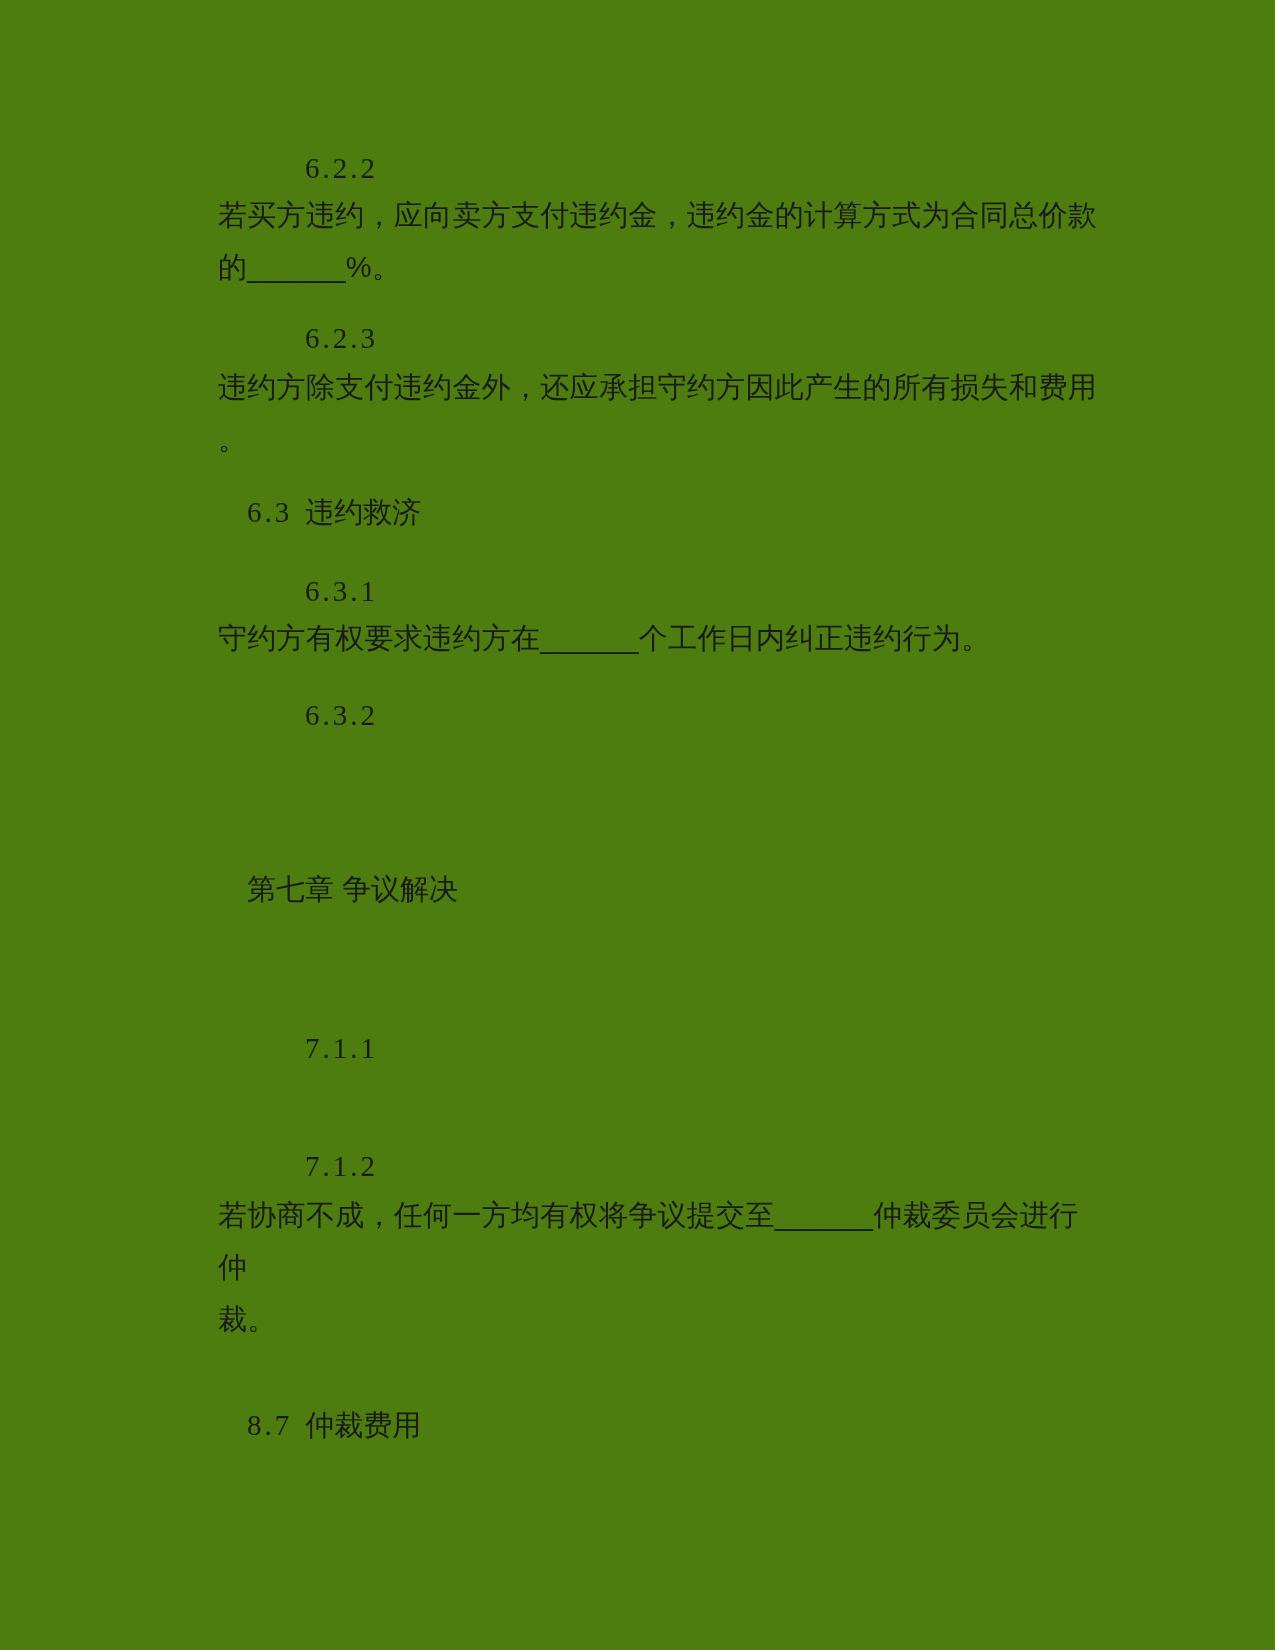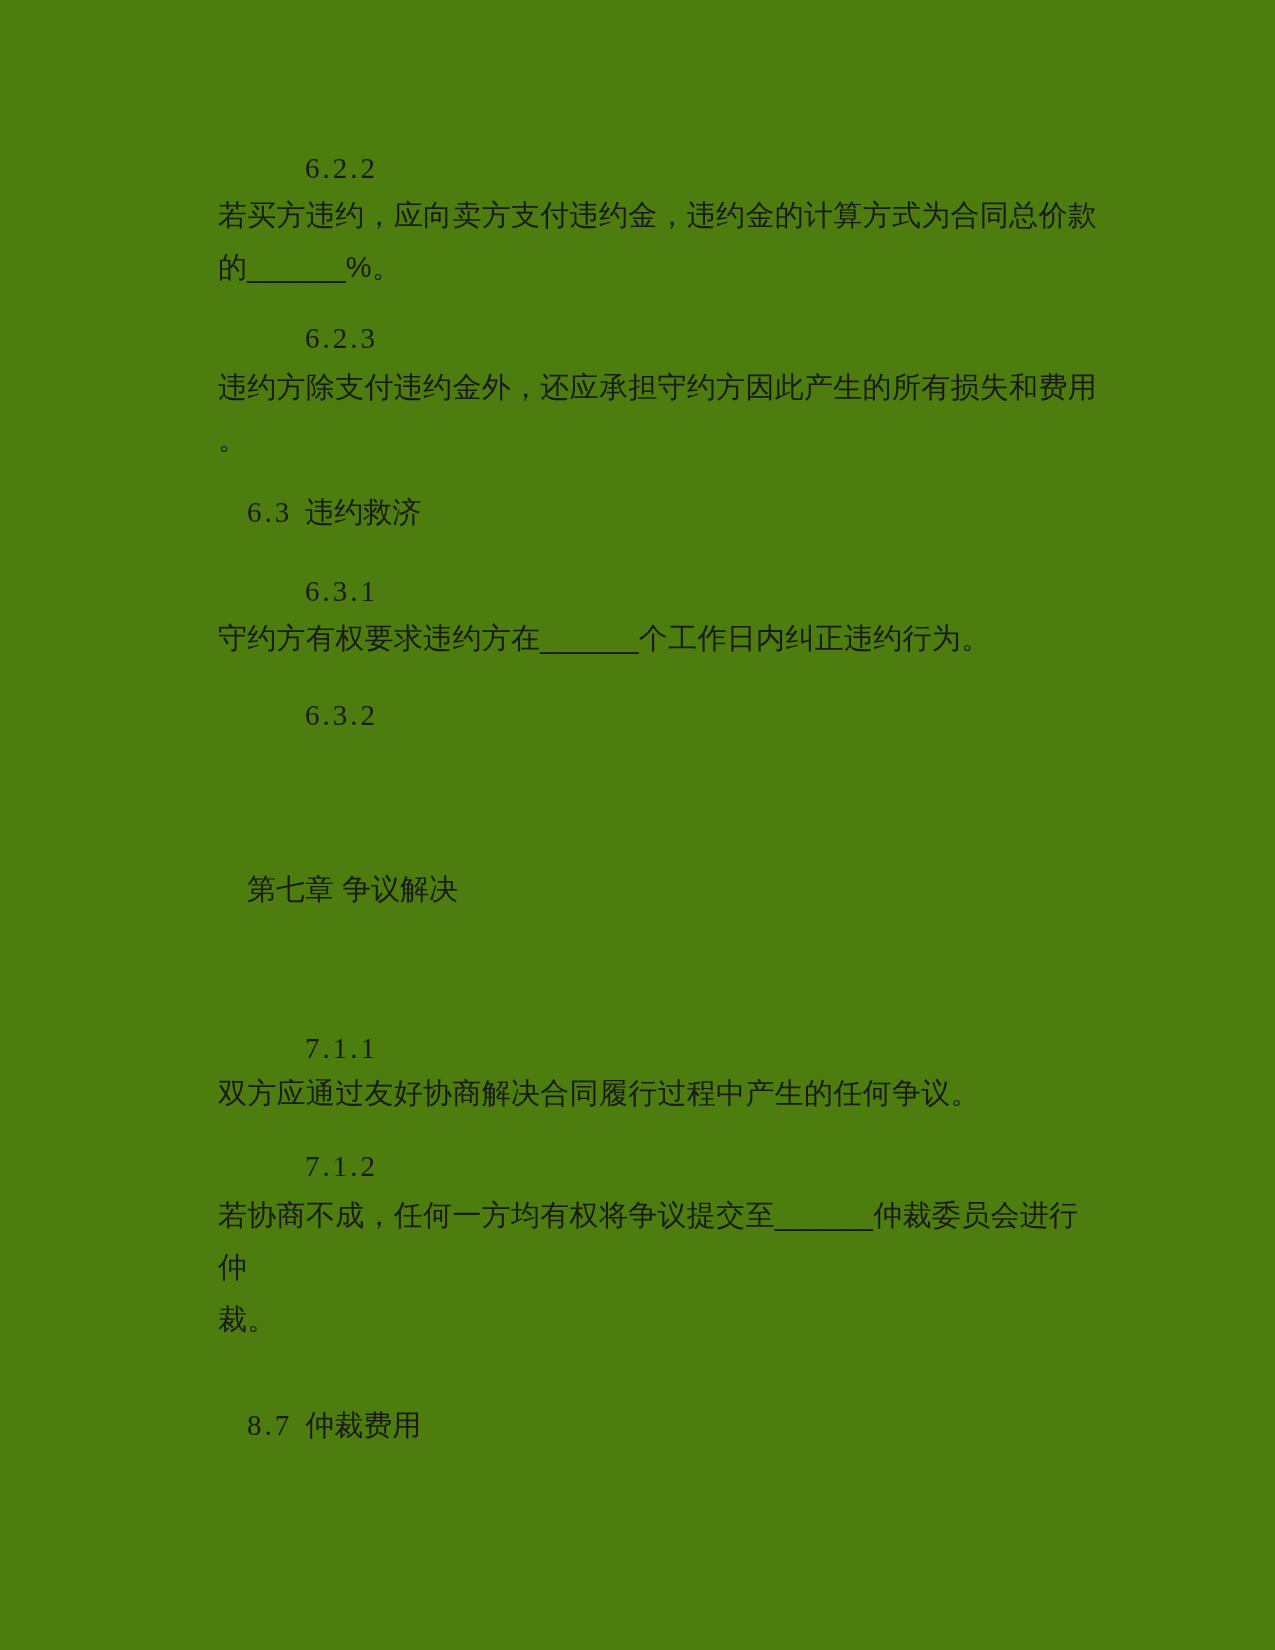--- a/index.html
+++ b/index.html
@@ -82,21 +82,20 @@
   <div class="blk para" style="top:612px">守约方有权要求违约方在______个工作日内纠正违约行为。</div>
 
   <div class="blk subnum" style="top:689px">6.3.2</div>
 
 
   <div class="blk chapter" style="top:863px">第七章 争议解决</div>
 
 
   <div class="blk subnum" style="top:1022px">7.1.1</div>
 
-  <div class="blk para" style="top:1067px">双方应通过友好协商解决合同履行过程中产生的任何争议。</div>
 
   <div class="blk subnum" style="top:1140px">7.1.2</div>
 
   <div class="blk para" style="top:1189px">若协商不成，任何一方均有权将争议提交至______仲裁委员会进行仲
 裁。</div>
 
 
   <div class="blk h2" style="top:1399px">
     <span class="num">8.7</span><span>仲裁费用</span>
   </div>

